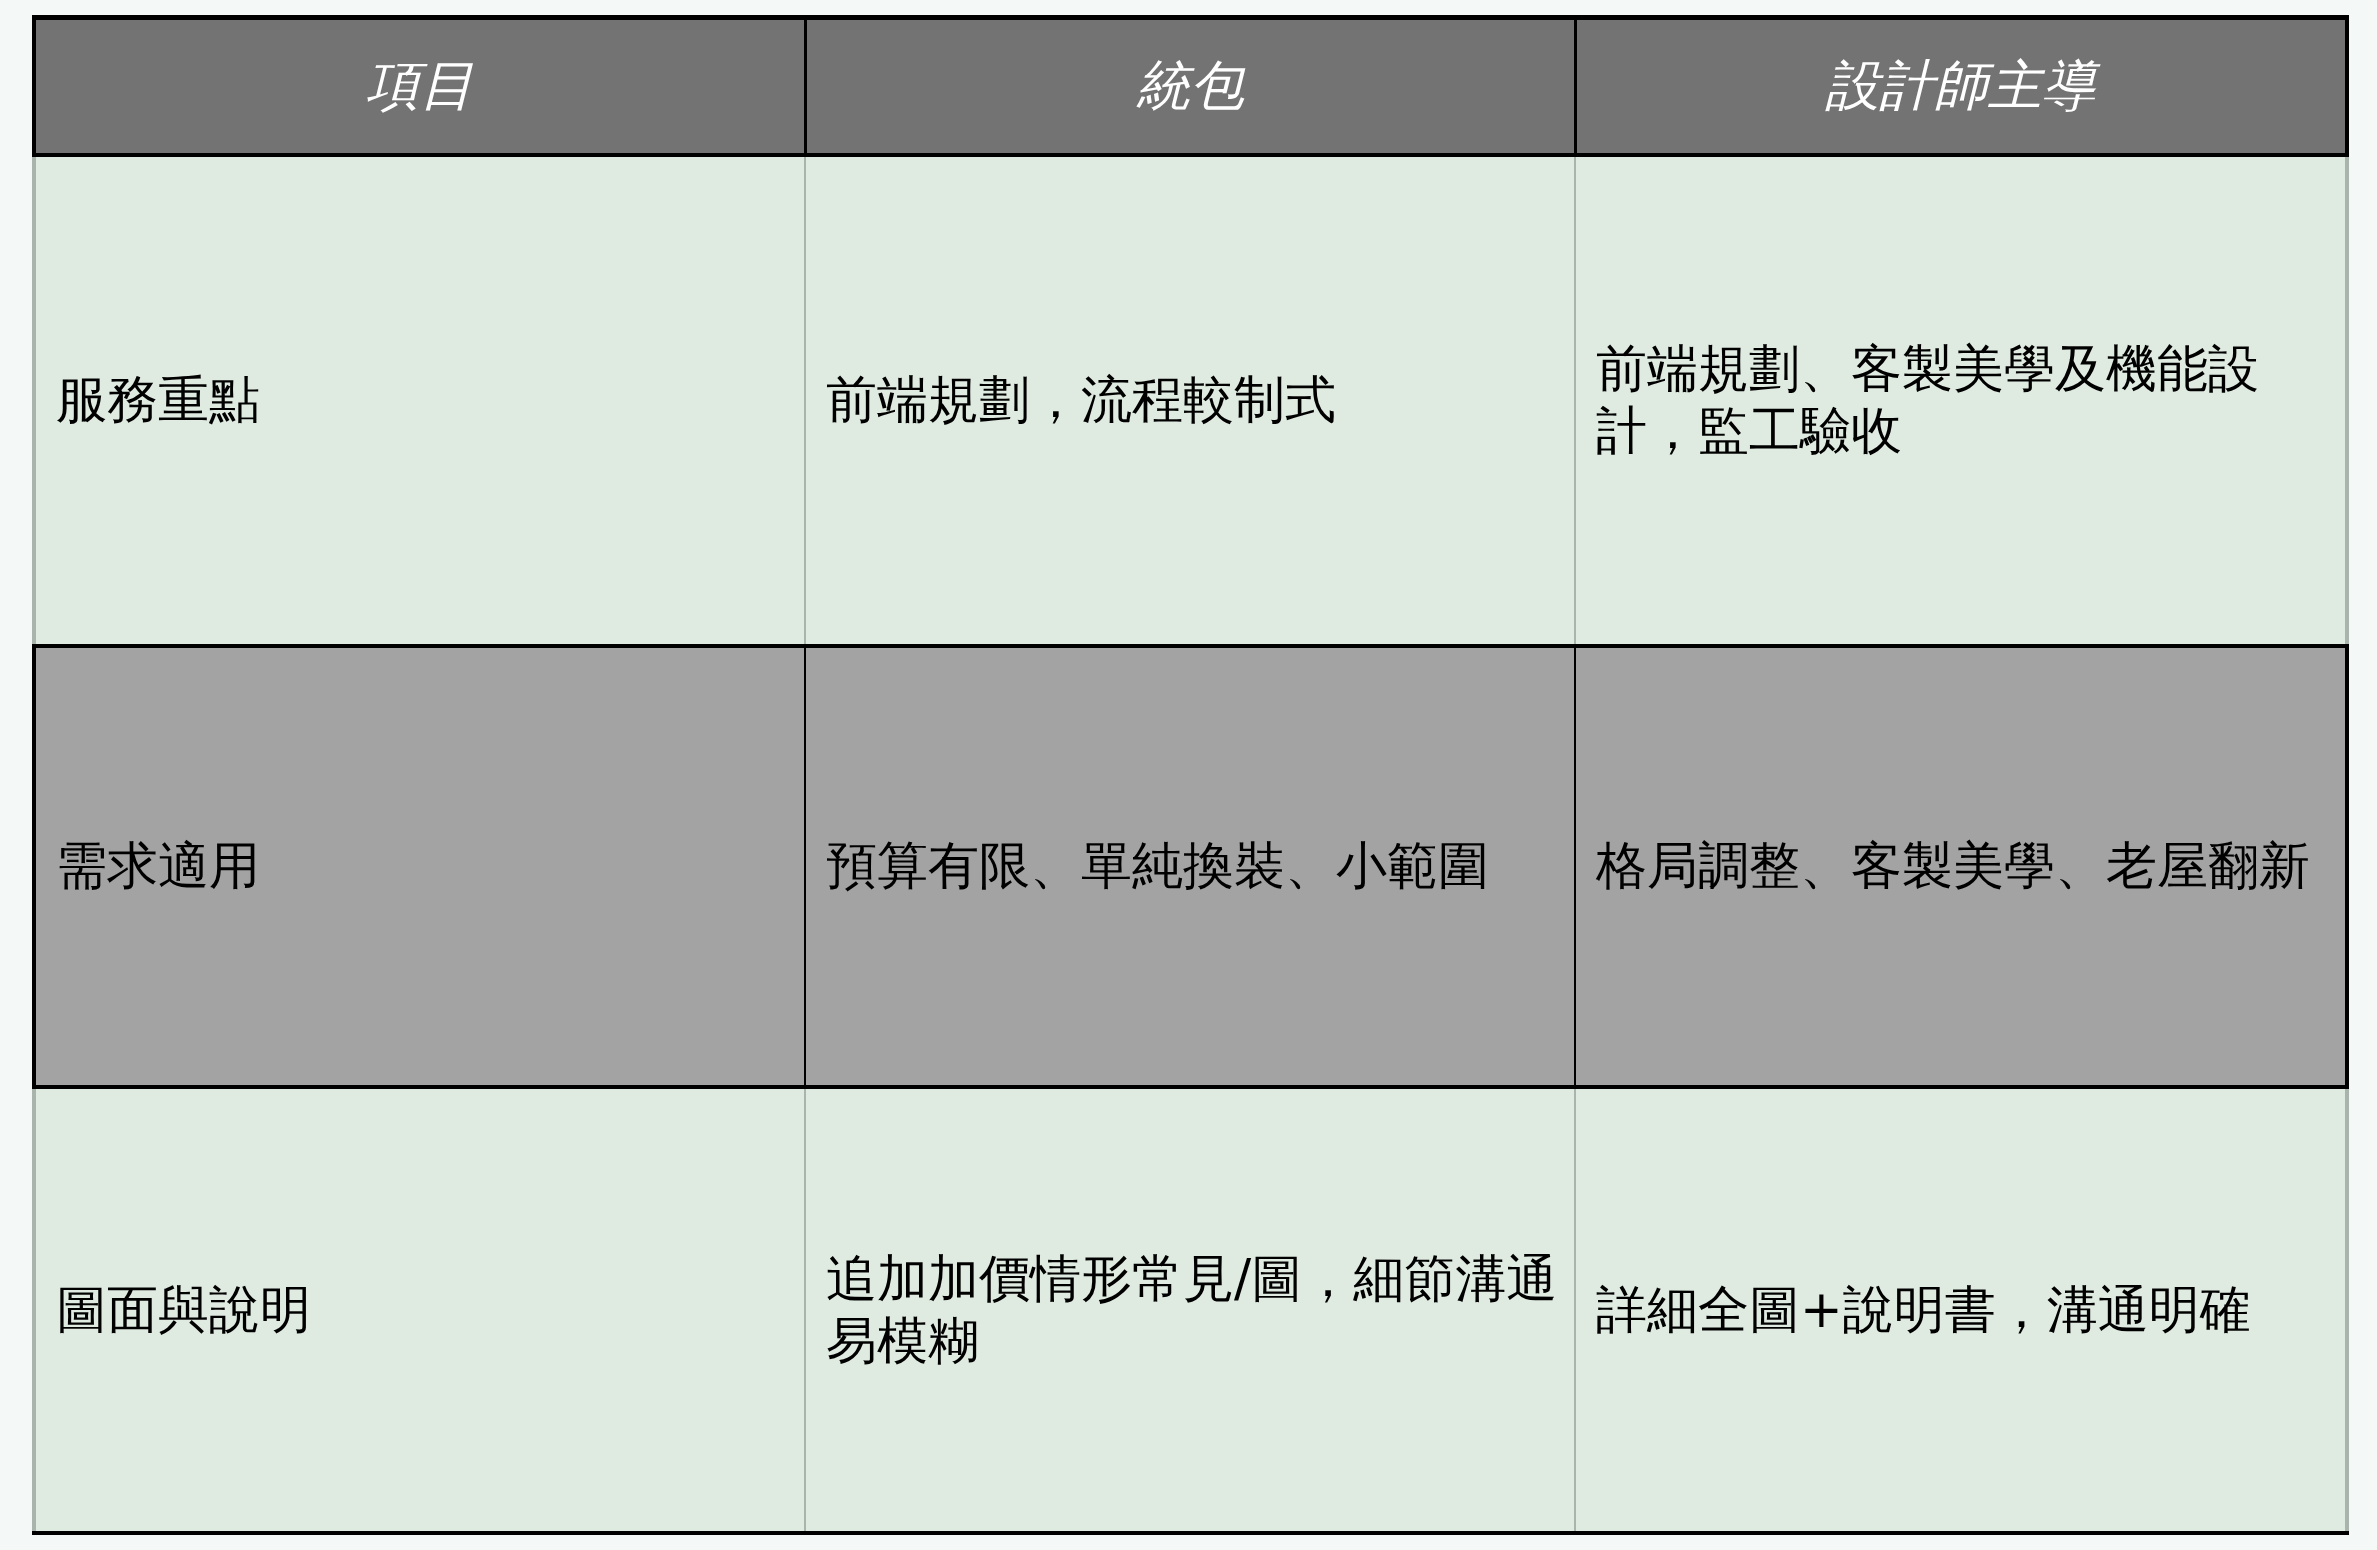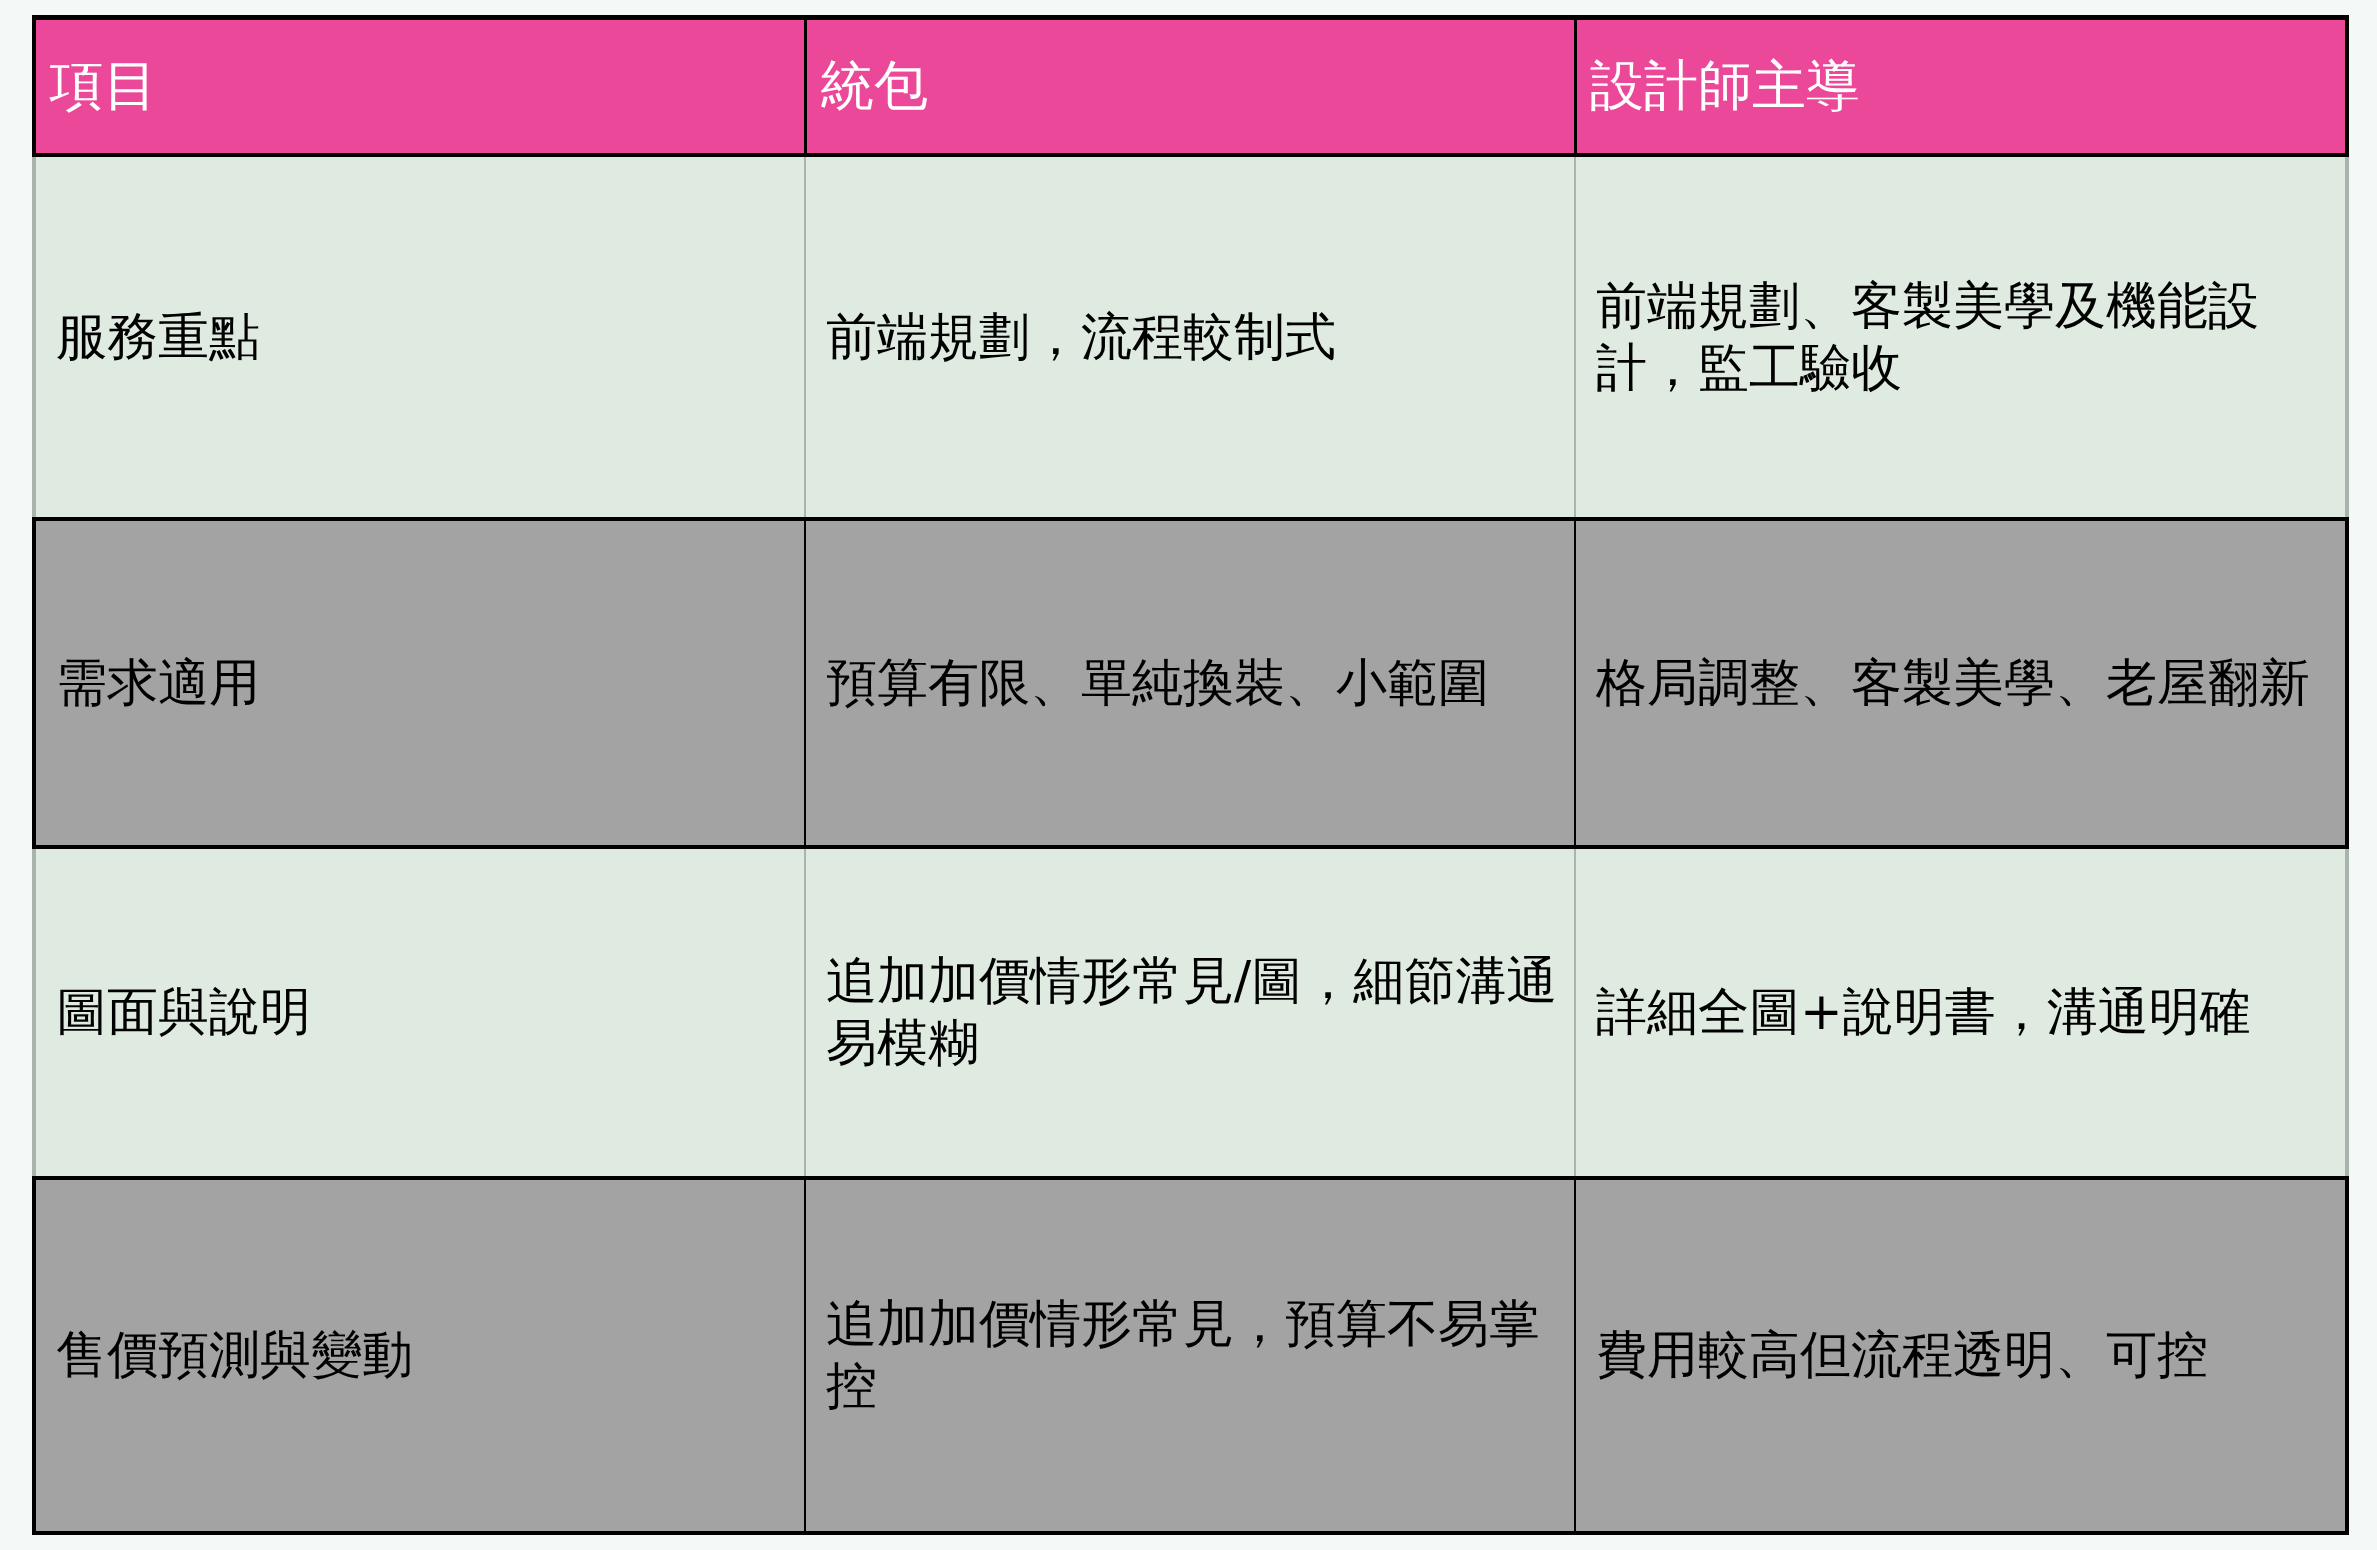--- a/index.html
+++ b/index.html
@@ -36,29 +36,30 @@
 
   table.cmp th,
   table.cmp td {
     border: 3.4px solid #000000;
     vertical-align: middle;
     box-sizing: border-box;
   }
 
   
   table.cmp thead th {
-    background: #ec4899;
+    background: #737373;
     color: #ffffff;
     font-weight: 400;
-    text-align: left;
+    text-align: center;
     font-size: 54px;
     line-height: 1.15;
     height: 137px;
     padding: 2.7px 13.5px;
     border-top-width: 5.4px;
+    font-style: italic;
   }
   table.cmp thead th.h-first { border-left-width: 4.7px; }
   table.cmp thead th.h-last  { border-right-width: 4.7px; }
 
   
   table.cmp tbody td {
     background: #a3a3a3;
     color: #000000;
     font-size: 51px;
     line-height: 1.22;
@@ -135,27 +136,16 @@
         <td>
             <span class="cell-text">圖面與說明</span>
           </td>
         <td>
             <span class="cell-text">追加加價情形常見/圖，細節溝通易模糊</span>
           </td>
         <td>
             <span class="cell-text">詳細全圖+說明書，溝通明確</span>
           </td>
       </tr>
-      <tr class="plain r6">
-        <td>
-            <span class="cell-text">售價預測與變動</span>
-          </td>
-        <td>
-            <span class="cell-text">追加加價情形常見，預算不易掌控</span>
-          </td>
-        <td>
-            <span class="cell-text">費用較高但流程透明、可控</span>
-          </td>
-      </tr>
     </tbody>
   </table>
 </div>
 
 
 </body></html>

